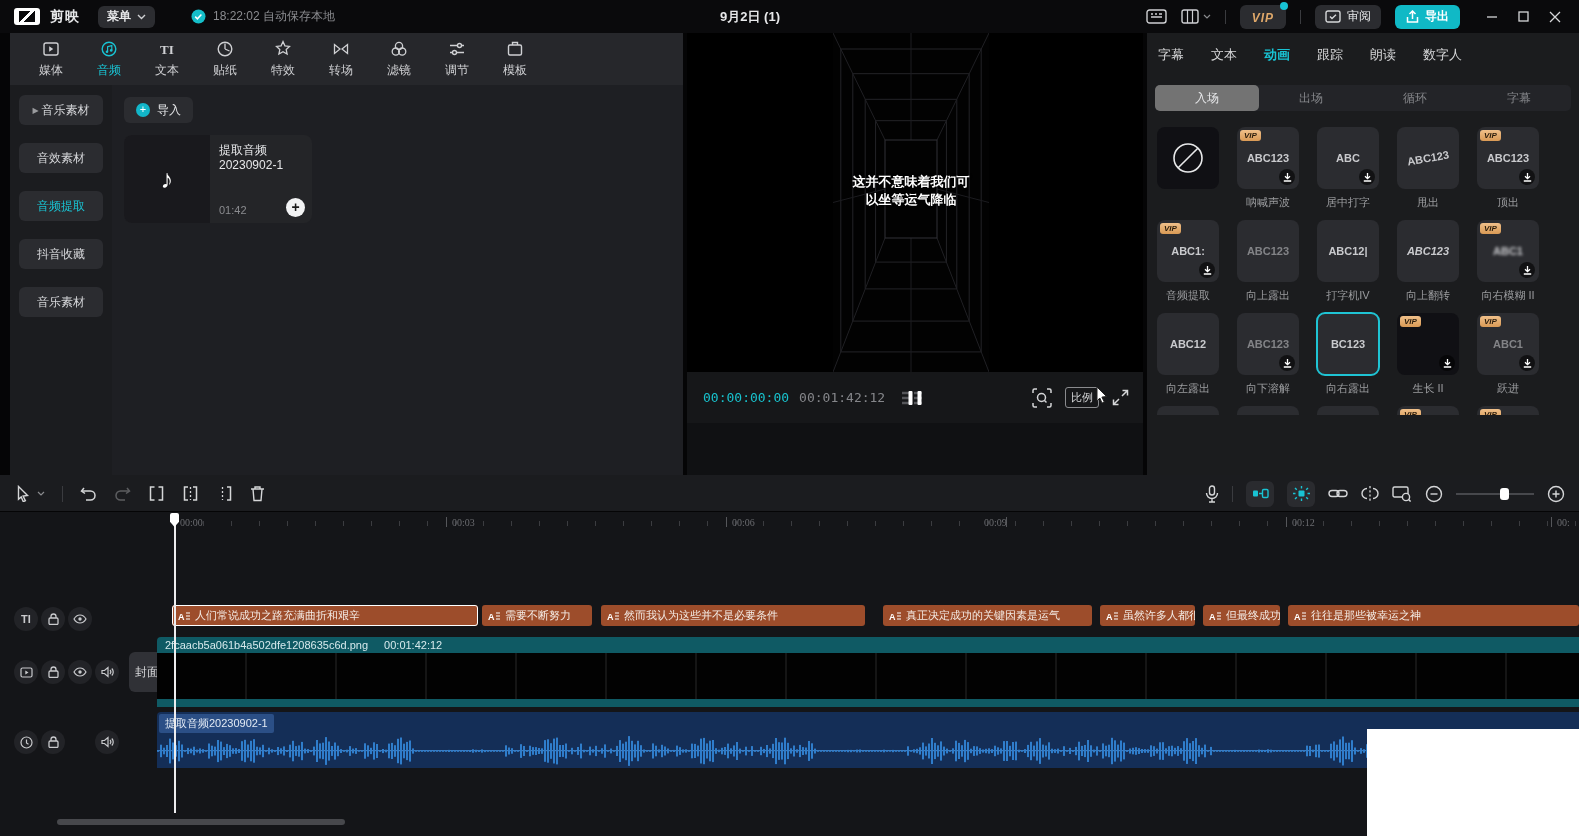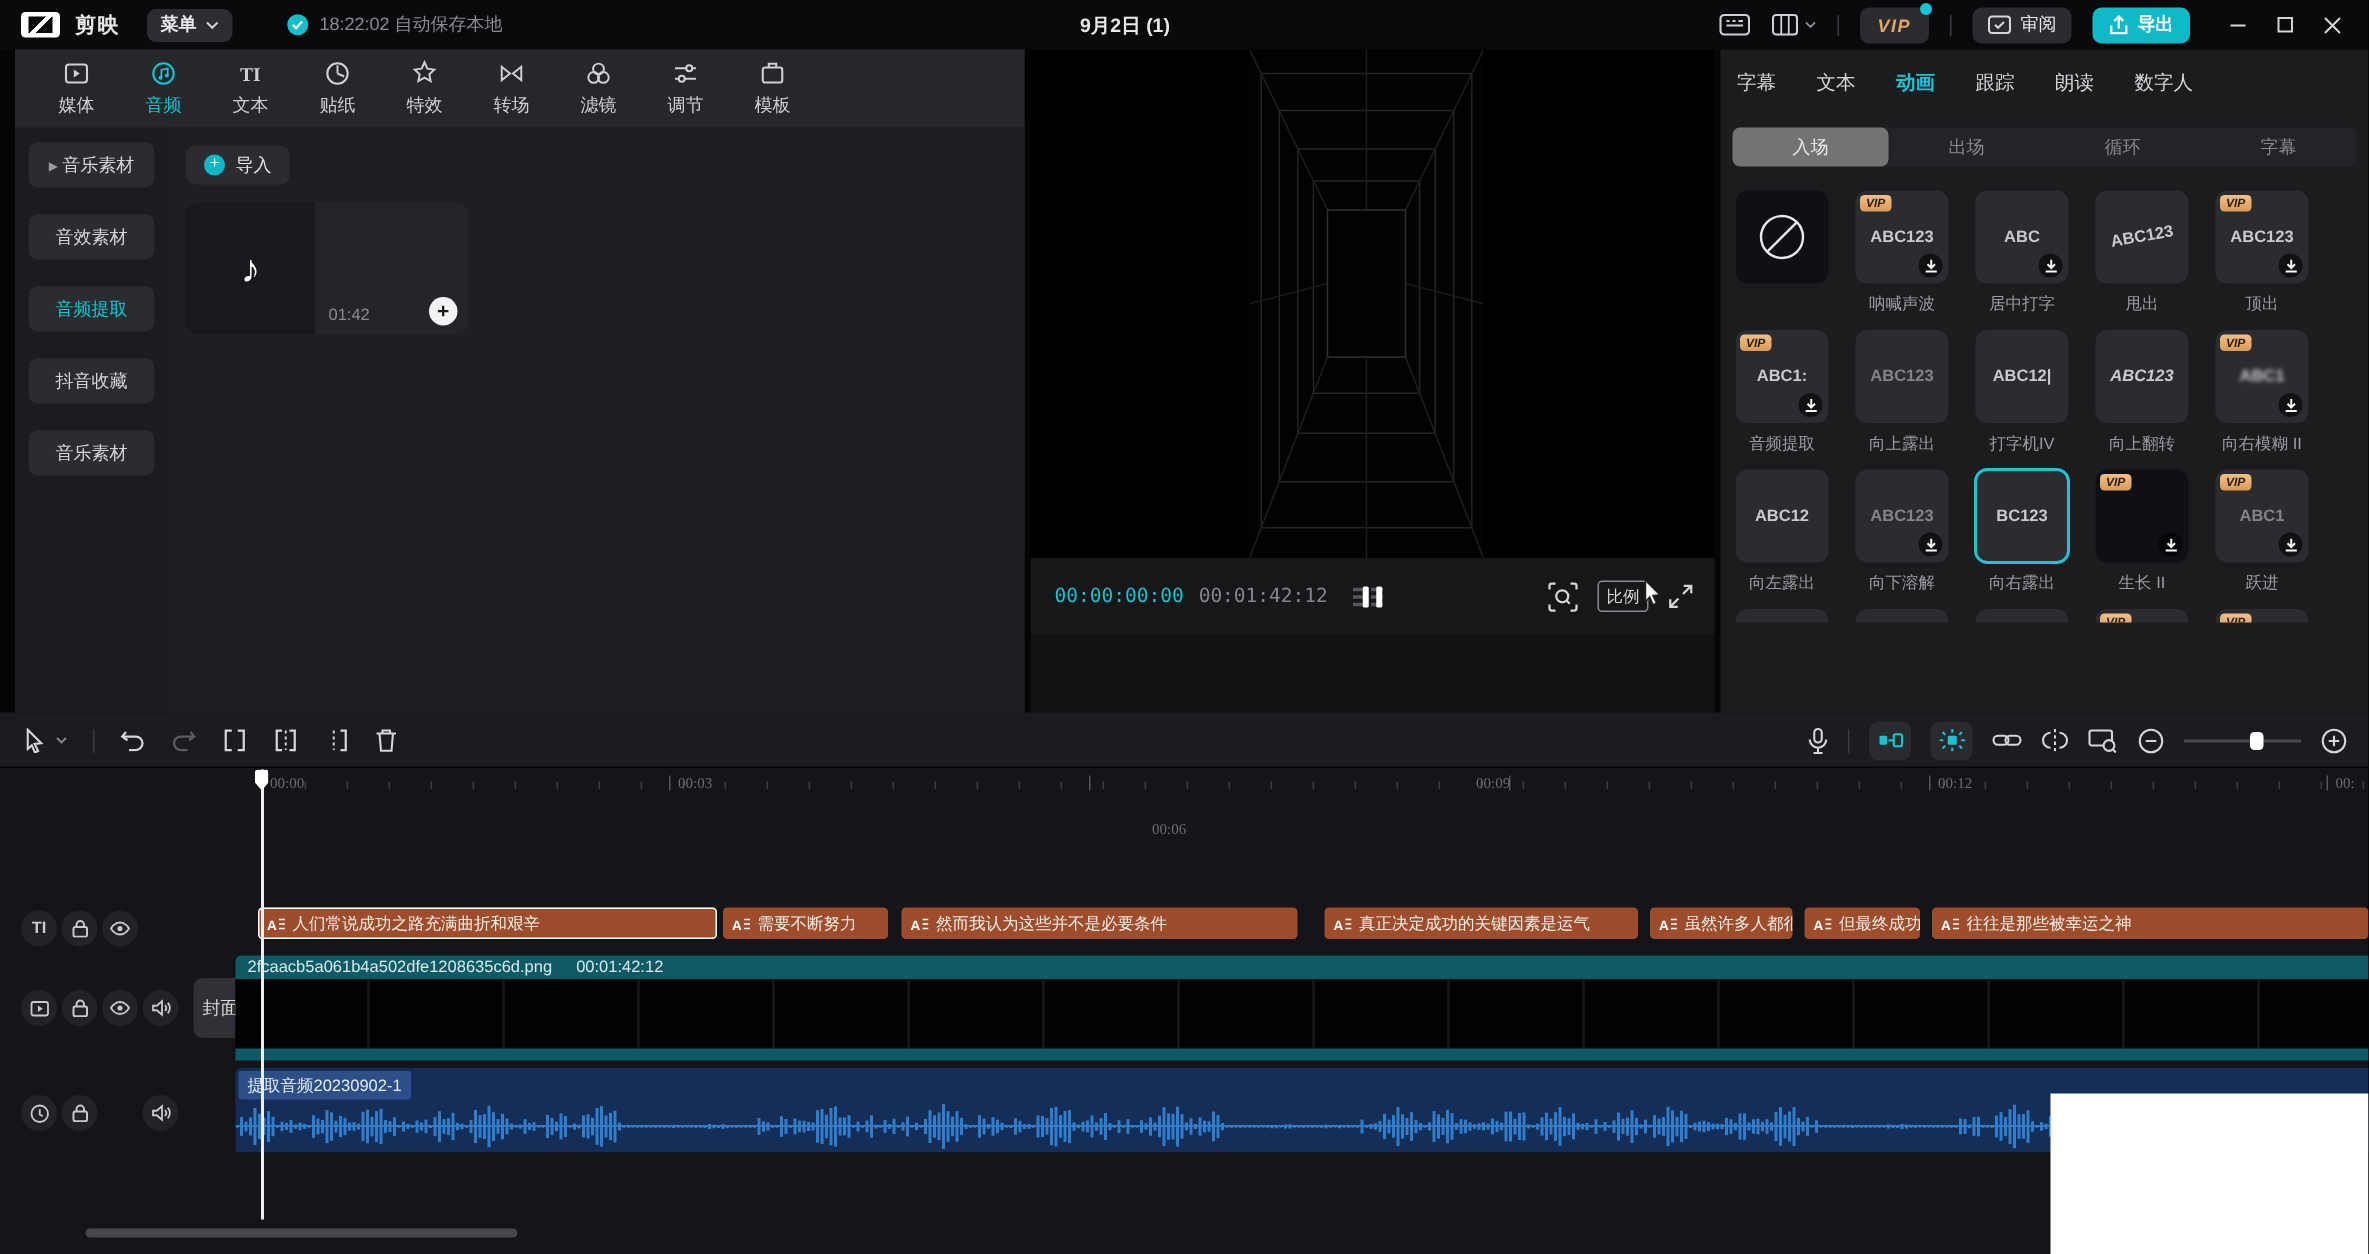--- a/index.html
+++ b/index.html
@@ -328,20 +328,24 @@
             <span>音乐素材</span>
           </div>
         </aside>
       <div class="m-content">
         <span class="import-btn">
           <span class="plus-circle">+</span>
           <span>导入</span>
         </span>
         <div class="audio-card">
           <div class="card-thumb">♪</div>
+          <div class="card-info">
+            <div>提取音频</div>
+            <div>20230902-1</div>
+          </div>
           <span class="card-dur">01:42</span>
           <span class="card-add">+</span>
         </div>
       </div>
     </div>
   </section>
 
   <section class="player-panel">
     <div class="pl-stage">
       <div class="preview">
@@ -353,20 +357,24 @@
             <line x1="0" y1="0" x2="52" y2="107" stroke="#202024" stroke-width="1"></line>
             <line x1="78" y1="0" x2="78" y2="107" stroke="#1c1c20" stroke-width="1"></line>
             <line x1="156" y1="0" x2="104" y2="107" stroke="#202024" stroke-width="1"></line>
             <line x1="156" y1="169.5" x2="104" y2="156" stroke="#1c1c20" stroke-width="1"></line>
             <line x1="156" y1="339" x2="104" y2="205" stroke="#202024" stroke-width="1"></line>
             <line x1="78" y1="339" x2="78" y2="205" stroke="#1c1c20" stroke-width="1"></line>
             <line x1="0" y1="339" x2="52" y2="205" stroke="#202024" stroke-width="1"></line>
             <line x1="0" y1="169.5" x2="52" y2="156" stroke="#1c1c20" stroke-width="1"></line>
             <rect x="52" y="107" width="52" height="98" stroke="#303036" fill="none" stroke-width="1"></rect>
           </svg>
+        <div class="caption">
+          <div>这并不意味着我们可</div>
+          <div>以坐等运气降临</div>
+        </div>
       </div>
     </div>
     <div class="pl-controls">
       <span class="tc-cur mono">00:00:00:00</span>
       <span class="tc-tot mono">00:01:42:12</span>
       <svg width="22" height="14" viewBox="0 0 22 14" style="margin-left:16px">
           <g stroke="#55565a" stroke-width="2.4">
             <path d="M1 2h8M1 7h8M1 12h8M13 2h8M13 7h8M13 12h8"></path>
           </g>
         </svg>
@@ -702,21 +710,21 @@
         <span class="tick" style="left: 1435px;"></span>
         <span class="tick" style="left: 1463px;"></span>
         <span class="tick" style="left: 1491px;"></span>
         <span class="tick" style="left: 1519px;"></span>
         <span class="tick" style="left: 1547px;"></span>
         <span class="tick" style="left: 1575px;"></span>
         <span class="lab" style="left: 180px;">00:00</span>
         <span class="tick" style="left: 446px; top: 4px; height: 10px; background: rgb(85, 86, 90);"></span>
         <span class="lab" style="left: 452px;">00:03</span>
         <span class="tick" style="left: 726px; top: 4px; height: 10px; background: rgb(85, 86, 90);"></span>
-        <span class="lab" style="left: 768px; margin-top: 31px;">00:06</span>
+        <span class="lab" style="left: 732px;">00:06</span>
         <span class="tick" style="left: 1006px; top: 4px; height: 10px; background: rgb(85, 86, 90);"></span>
         <span class="lab" style="left: 984px;">00:09</span>
         <span class="tick" style="left: 1286px; top: 4px; height: 10px; background: rgb(85, 86, 90);"></span>
         <span class="lab" style="left: 1292px;">00:12</span>
         <span class="tick" style="left: 1551px; top: 4px; height: 10px; background: rgb(85, 86, 90);"></span>
         <span class="lab" style="left: 1557px;">00:</span>
       </div>
 
     <div class="track-headers">
 

